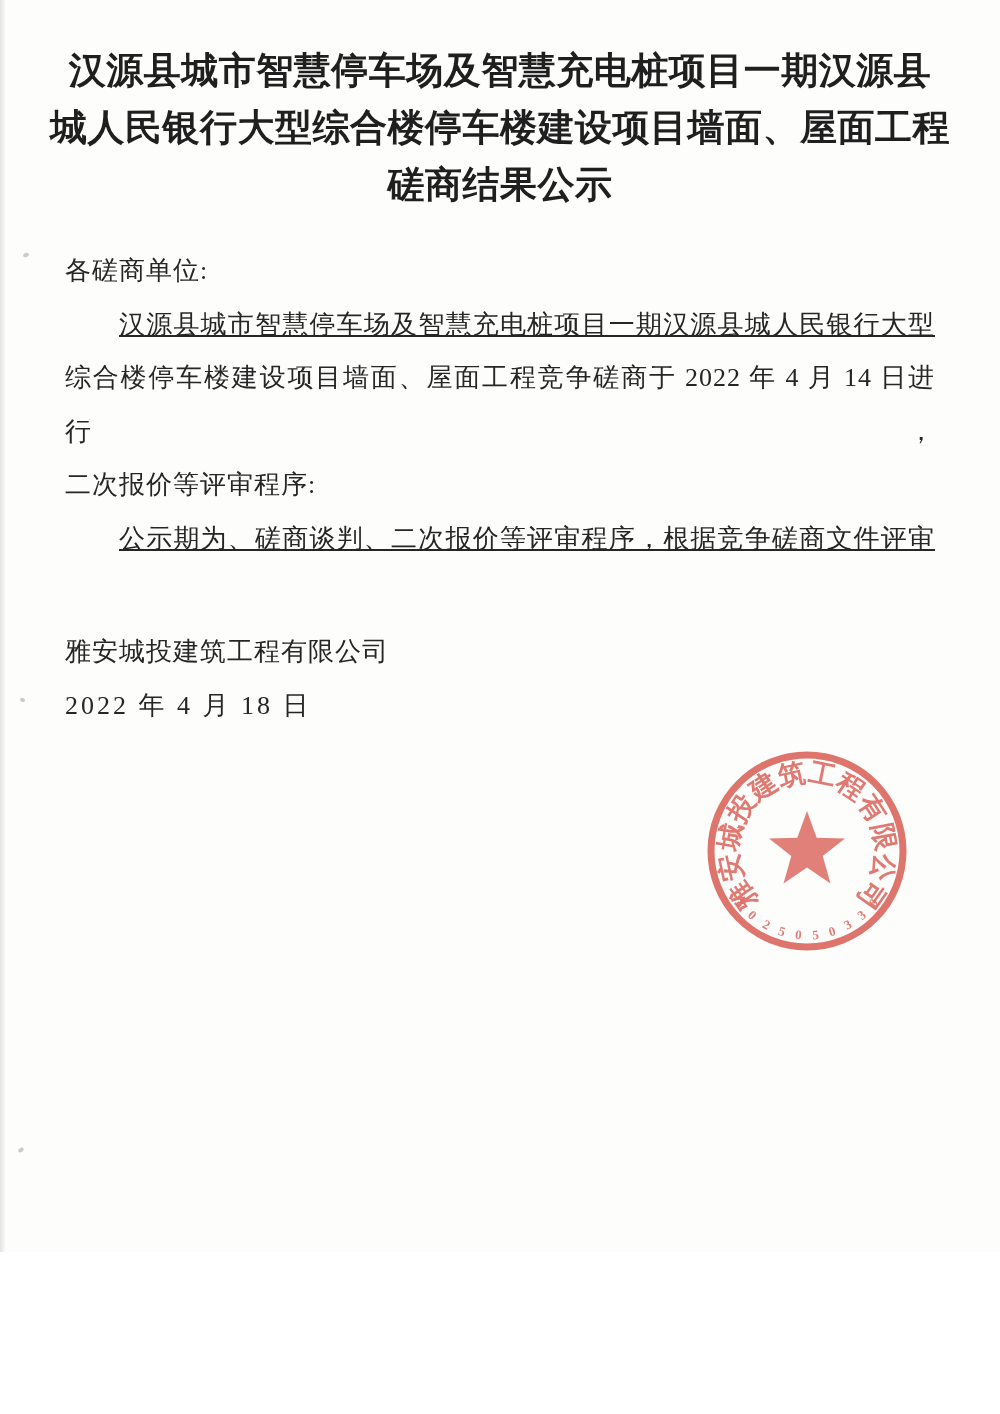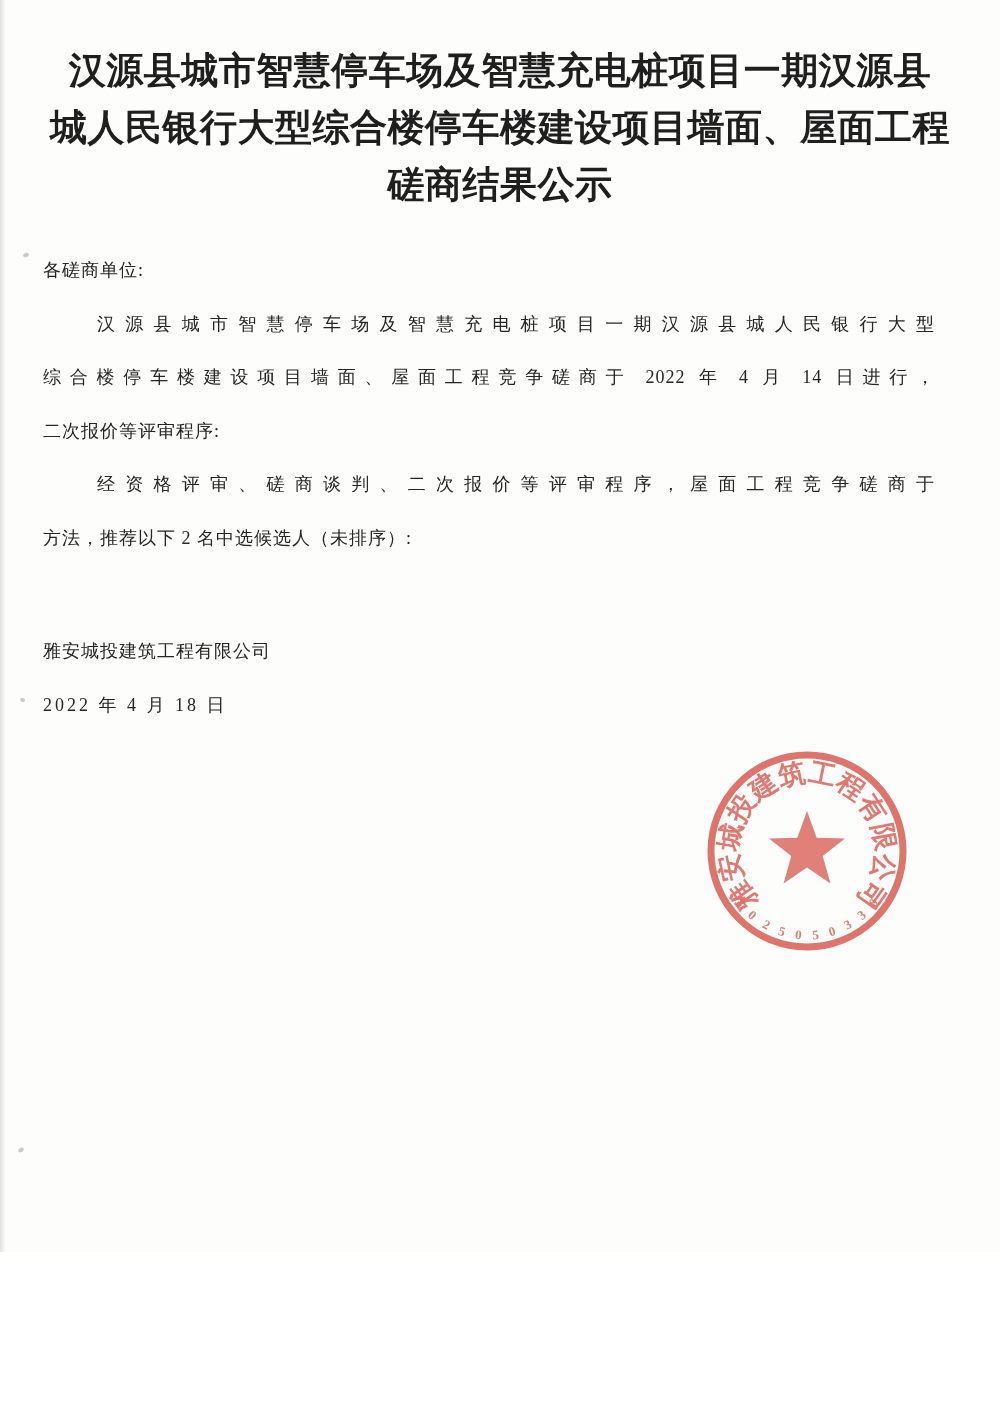--- a/index.html
+++ b/index.html
@@ -34,27 +34,27 @@
     text-align: center;
     font-family: "Liberation Sans", "DejaVu Sans", sans-serif;
     font-weight: 700;
     font-size: 37px;
     line-height: 57px;
     color: #1f1f1f;
     letter-spacing: 0.5px;
   }
 
   .doc-body {
-    margin: 31px 65px 0 43px;
-    font-size: 18px;
+    margin: 31px 65px 0 65px;
+    font-size: 26px;
     line-height: 53.5px;
     letter-spacing: 1px;
   }
   .line { margin: 0; white-space: normal; }
-  .line.indent { text-indent: 54px; }
+  .line.indent { text-indent: 54px; text-decoration: underline; }
   .line.justify { text-align: justify; text-align-last: justify; }
 
   .signature { margin-top: 60px; padding-right: 2px; }
   .sig-company, .sig-date { margin: 0; line-height: 53.5px; }
   .sig-date { letter-spacing: 3px; }
 
   .seal {
     position: absolute;
     left: 697px;
     top: 741px;
@@ -98,22 +98,21 @@
     <div>汉源县城市智慧停车场及智慧充电桩项目一期汉源县</div>
     <div>城人民银行大型综合楼停车楼建设项目墙面、屋面工程</div>
     <div>磋商结果公示</div>
   </header>
 
   <main class="doc-body">
     <p class="line">各磋商单位:</p>
     <p class="line indent justify">汉源县城市智慧停车场及智慧充电桩项目一期汉源县城人民银行大型</p>
     <p class="line justify">综合楼停车楼建设项目墙面、屋面工程竞争磋商于 2022 年 4 月 14 日进行，</p>
     <p class="line">二次报价等评审程序:</p>
-    <p class="line indent justify">经资格评审、磋商谈判、二次报价等评审程序，屋面工程竞争磋商于</p>
-    <p class="line">方法，推荐以下 2 名中选候选人（未排序）:</p>
+    <p class="line indent justify">公示期为、磋商谈判、二次报价等评审程序，根据竞争磋商文件评审</p>
 
     <div class="signature">
       <p class="sig-company">雅安城投建筑工程有限公司</p>
       <p class="sig-date">2022 年 4 月 18 日</p>
     </div>
   </main>
 
   <div class="seal">
     <svg viewBox="0 0 220 220" xmlns="http://www.w3.org/2000/svg">
       <circle class="seal-ring" cx="110" cy="110" r="96" stroke="#d9554b"></circle>

